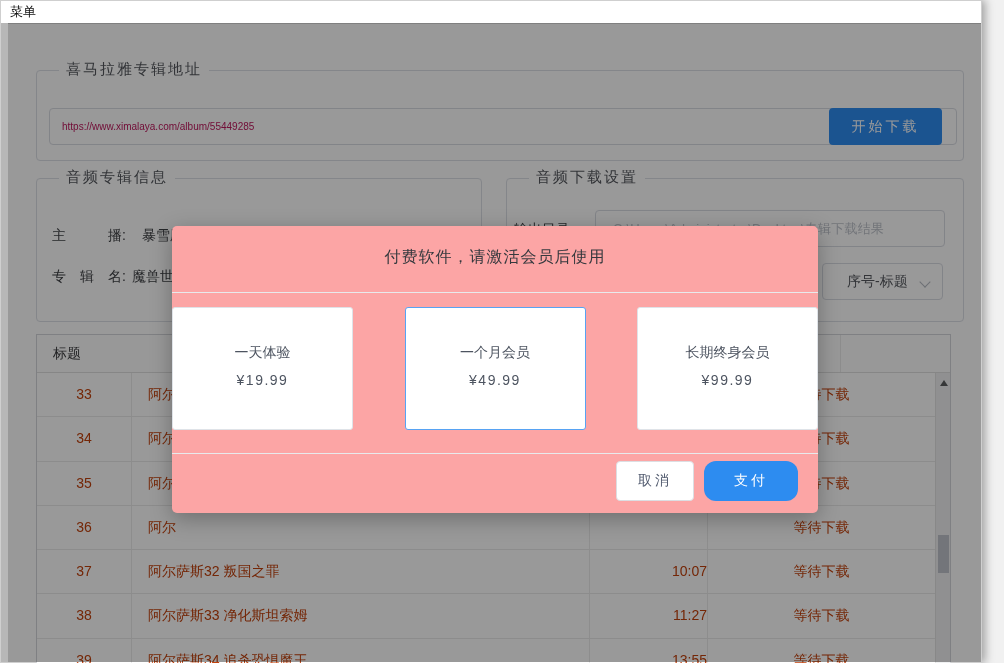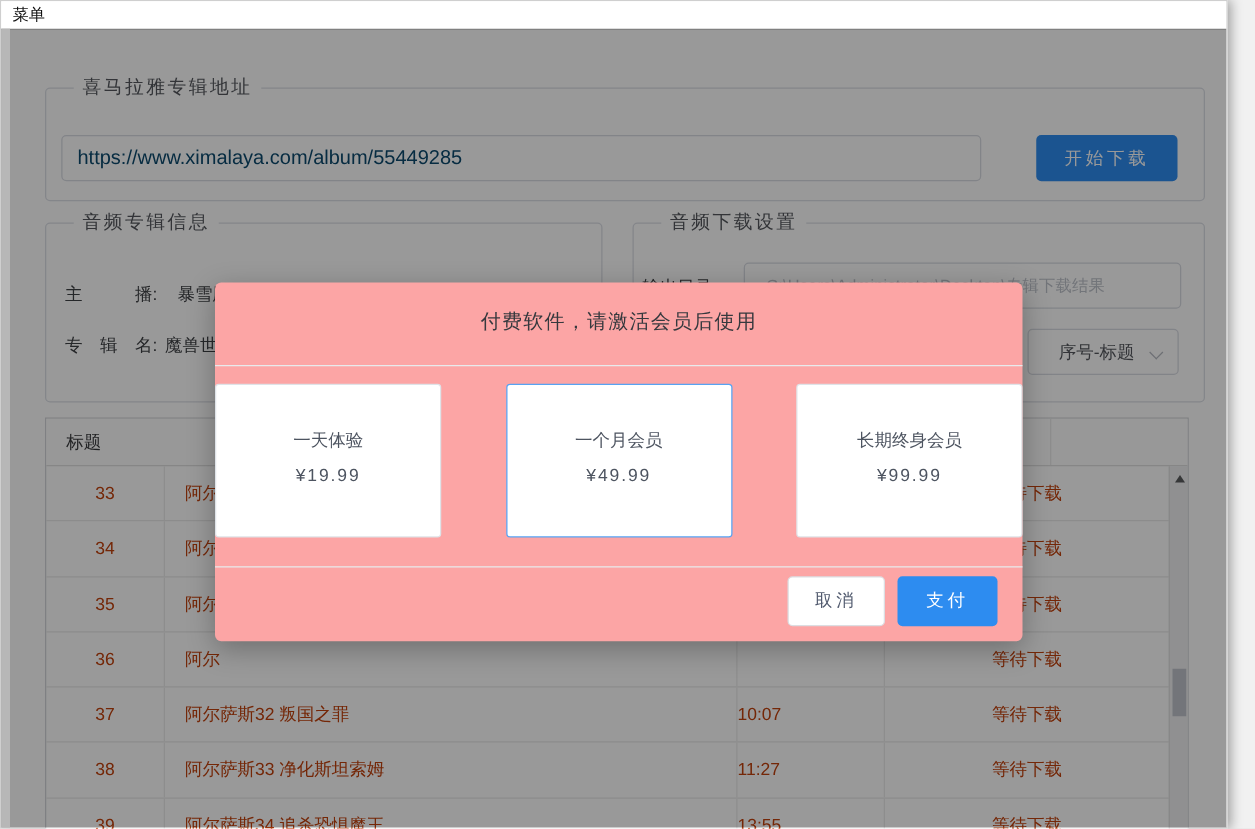--- a/index.html
+++ b/index.html
@@ -12,23 +12,23 @@
   .menubar { position:absolute; left:0; top:0; right:0; height:23px; background:#fff;
              border-bottom:1px solid #d6d6d6; display:flex; align-items:center; }
   .menubar .menu-item { font-size:13px; color:#111; padding:2px 8px 3px 9px; cursor:default; }
   .client { position:absolute; left:0; top:23px; right:0; bottom:0; background:#fff; }
 
   
   .fs { position:absolute; border:1px solid #dcdfe6; border-radius:4px; }
   .fs .legend { position:absolute; top:-11px; left:22px; background:#fff; padding:0 7px;
                 font-size:15px; letter-spacing:2px; color:#55585e; white-space:pre; }
   .fs1 { left:35px; top:46px; width:928px; height:91px; }
-  .url-input { position:absolute; left:12px; top:37px; width:736px; height:37px;
+  .url-input { position:absolute; left:12px; top:37px; width:908px; height:37px;
                border:1px solid #d9dce3; border-radius:4px; background:#fff; padding-left:12px;
-               font-size:16px; color:#0c4a6e; outline:none; }
+               font-size:10px; color:#be185d; outline:none; }
   .btn-primary { background:#2d8cf0; color:#fff; border:none; border-radius:4px;
                  font-size:14px; letter-spacing:3px; cursor:pointer; }
   .start-btn { position:absolute; left:792px; top:37px; width:113px; height:37px; }
 
   .fs2 { left:35px; top:154px; width:446px; height:144px; }
   .fs3 { left:505px; top:154px; width:458px; height:144px; }
   .info-label { position:absolute; font-size:14px; color:#3f4145; white-space:pre; }
   .info-value { position:absolute; font-size:14px; color:#3f4145; white-space:pre; }
   .outdir-box { position:absolute; left:88px; top:31px; width:350px; height:37px;
                 border:1px solid #d9dce3; border-radius:4px; background:#fff;
@@ -42,21 +42,21 @@
           border-right:1.6px solid #b6bac2; border-bottom:1.6px solid #b6bac2;
           transform:rotate(45deg); }
 
   
   .table { position:absolute; left:35px; top:310px; width:915px; height:349px;
            border:1px solid #d4d6da; background:#fff; }
   .thead { display:flex; height:38px; border-bottom:1px solid #e0e0e0; background:#fdfdfd; }
   .thead .c { font-size:14px; color:#38393c; line-height:37px; }
   .c1 { width:95px; text-align:center; border-right:1px solid #ececec; }
   .c2 { width:458px; text-align:left; padding-left:16px; border-right:1px solid #ececec; }
-  .c3 { width:118px; text-align:left; border-right:1px solid #ececec; }
+  .c3 { width:118px; text-align:right; border-right:1px solid #ececec; }
   .c4 { width:228px; text-align:center; border-right:1px solid #ececec; }
   .c5 { width:14px; }
   .trow { display:flex; height:44.3px; border-bottom:1px solid #e9e9e9; }
   .trow .c { font-size:14px; color:#c2410c; line-height:43px; overflow:hidden; white-space:nowrap; }
   
   .vscroll { position:absolute; right:0; top:38px; bottom:0; width:15px; background:#f0f1f2;
              border-left:1px solid #e3e3e3; }
   .sb-btn { position:absolute; left:0; width:15px; height:16px; display:flex;
             align-items:center; justify-content:center; cursor:pointer; }
   .sb-up { top:2px; }
@@ -76,21 +76,21 @@
   .plans { position:absolute; left:0; top:81px; width:100%; display:flex; justify-content:space-between; gap:14px; }
   .plan { width:181px; height:123px; border:1px solid #dfe3e8; border-radius:3px;
           text-align:center; padding-top:36px; background:#fff; cursor:pointer; }
   .plan.selected { border-color:#57a3f3; }
   .plan .pname { font-size:14px; color:#4d5460; margin-bottom:10px; }
   .plan .pprice { font-size:14px; color:#4d5460; letter-spacing:1.5px; }
   .m-div2 { position:absolute; left:0; right:0; top:227px; height:1px; background:#e8eaec; }
   .m-footer { position:absolute; top:235px; right:20px; display:flex; gap:10px; }
   .btn-cancel { width:78px; height:40px; background:#fff; border:1px solid #dcdee2; border-radius:4px;
                 font-size:14px; color:#515a6e; letter-spacing:3px; cursor:pointer; }
-  .btn-pay { width:80px; height:40px; }
+  .btn-pay { width:94px; height:40px;border-radius:12px; }
 </style>
 </head>
 <body>
 
 <div class="window">
   <div class="menubar">
     <span class="menu-item">菜单</span>
   </div>
 
   <div class="client">

